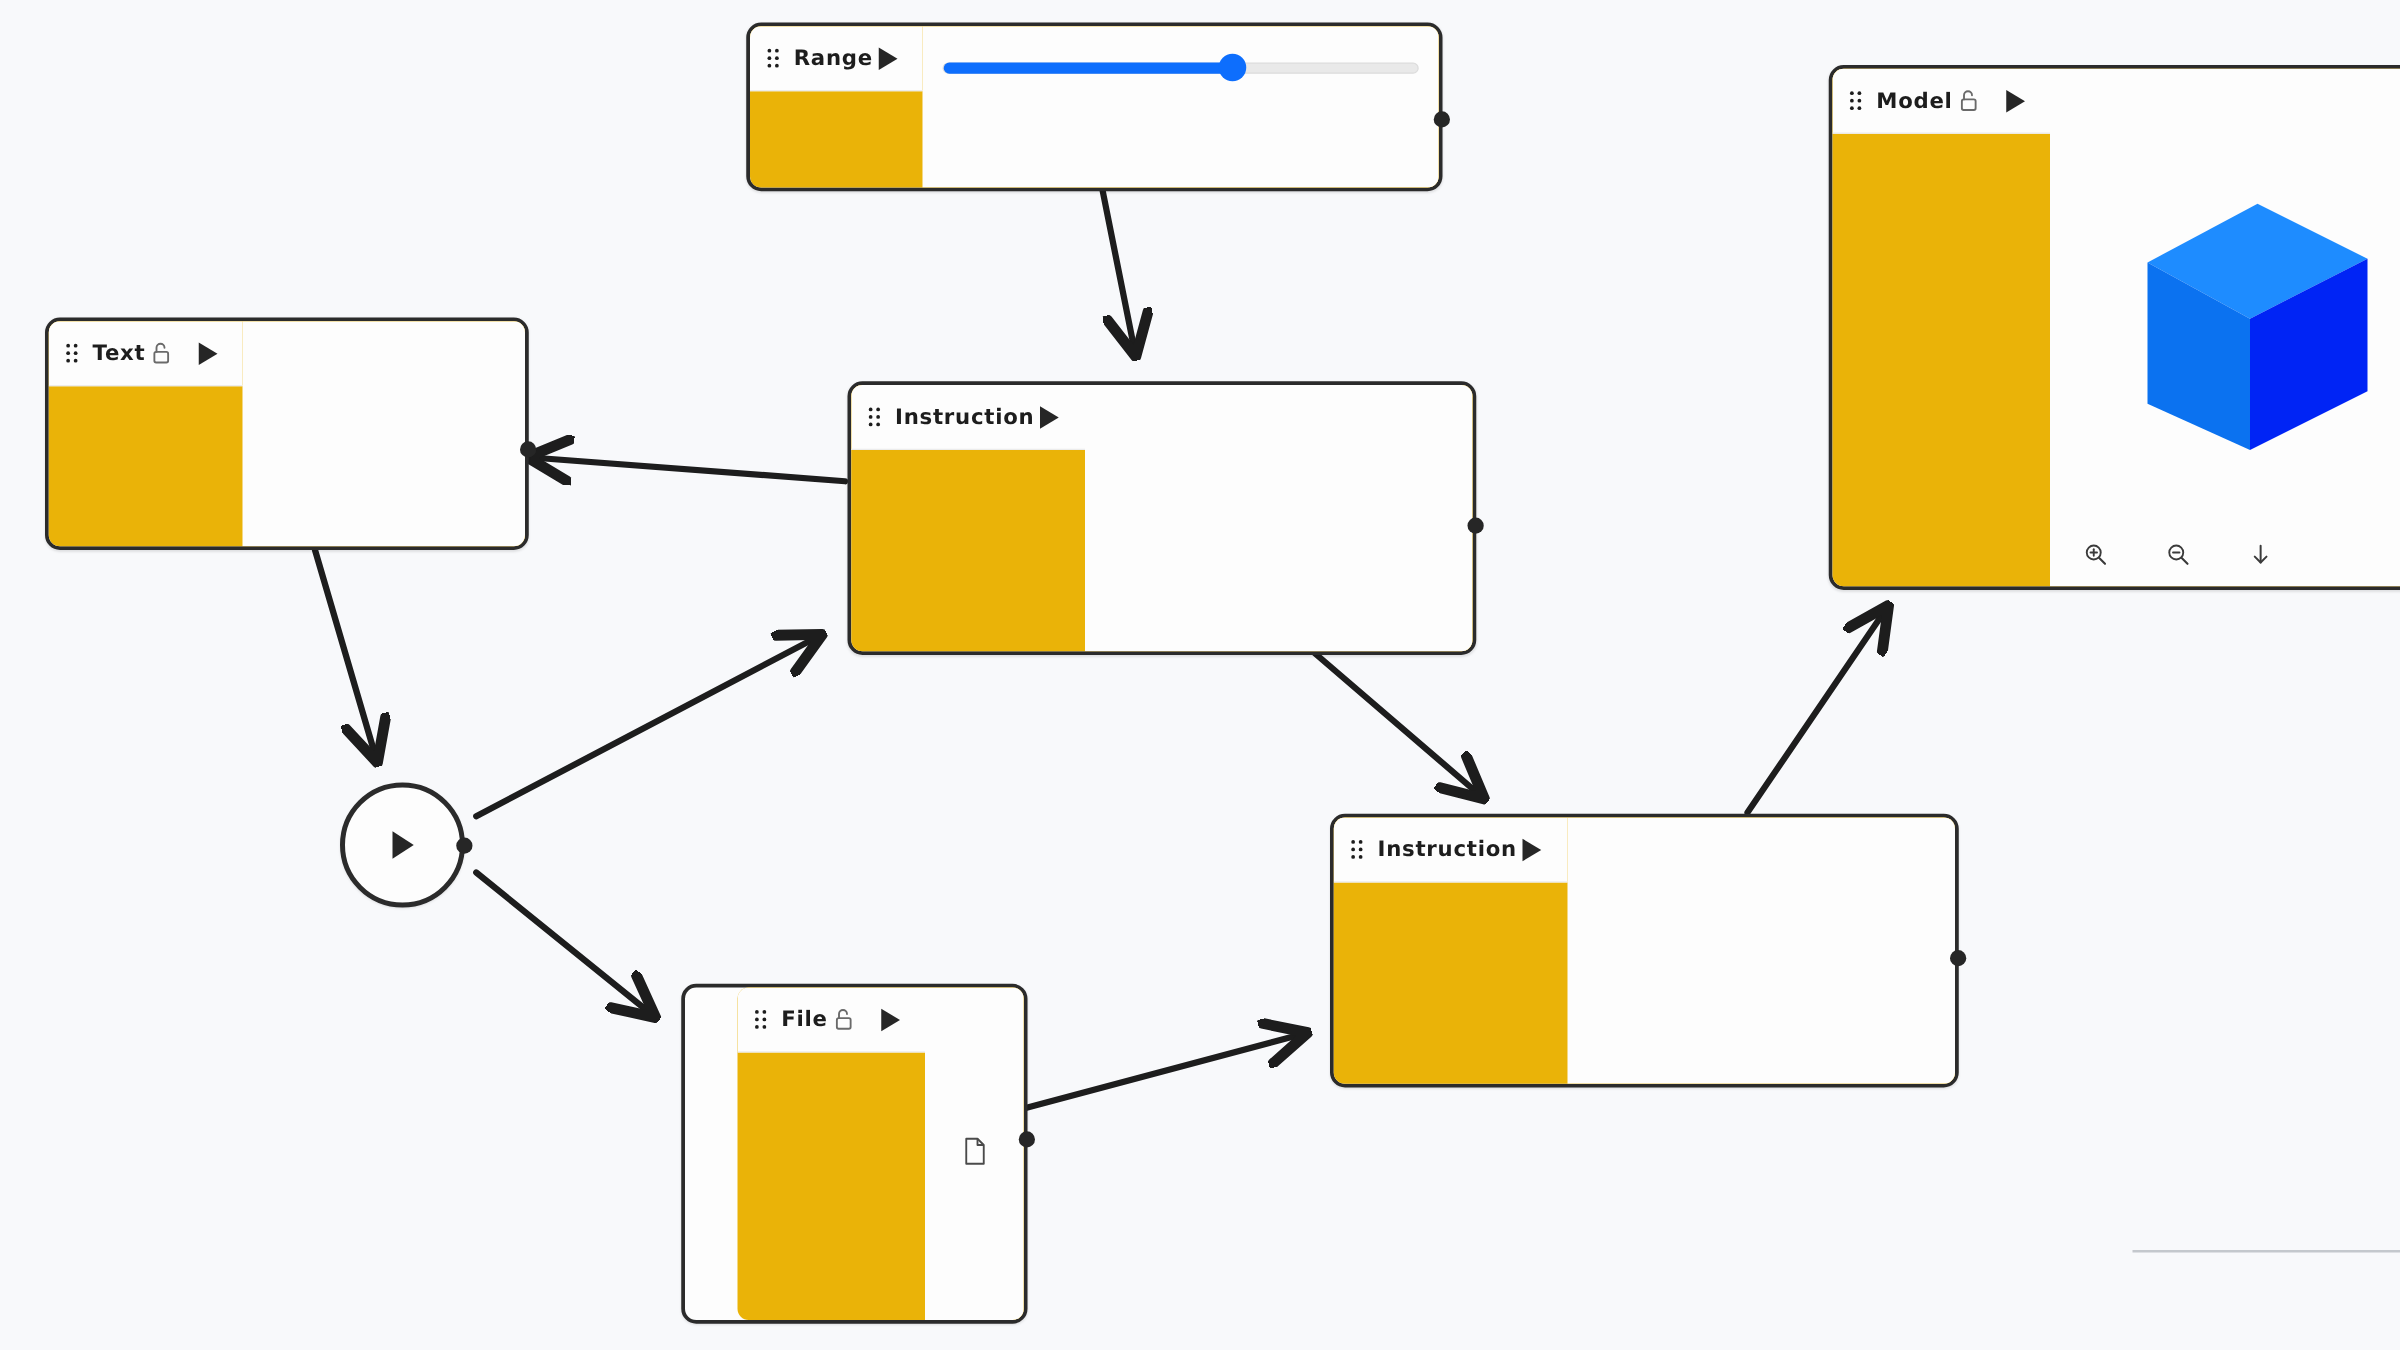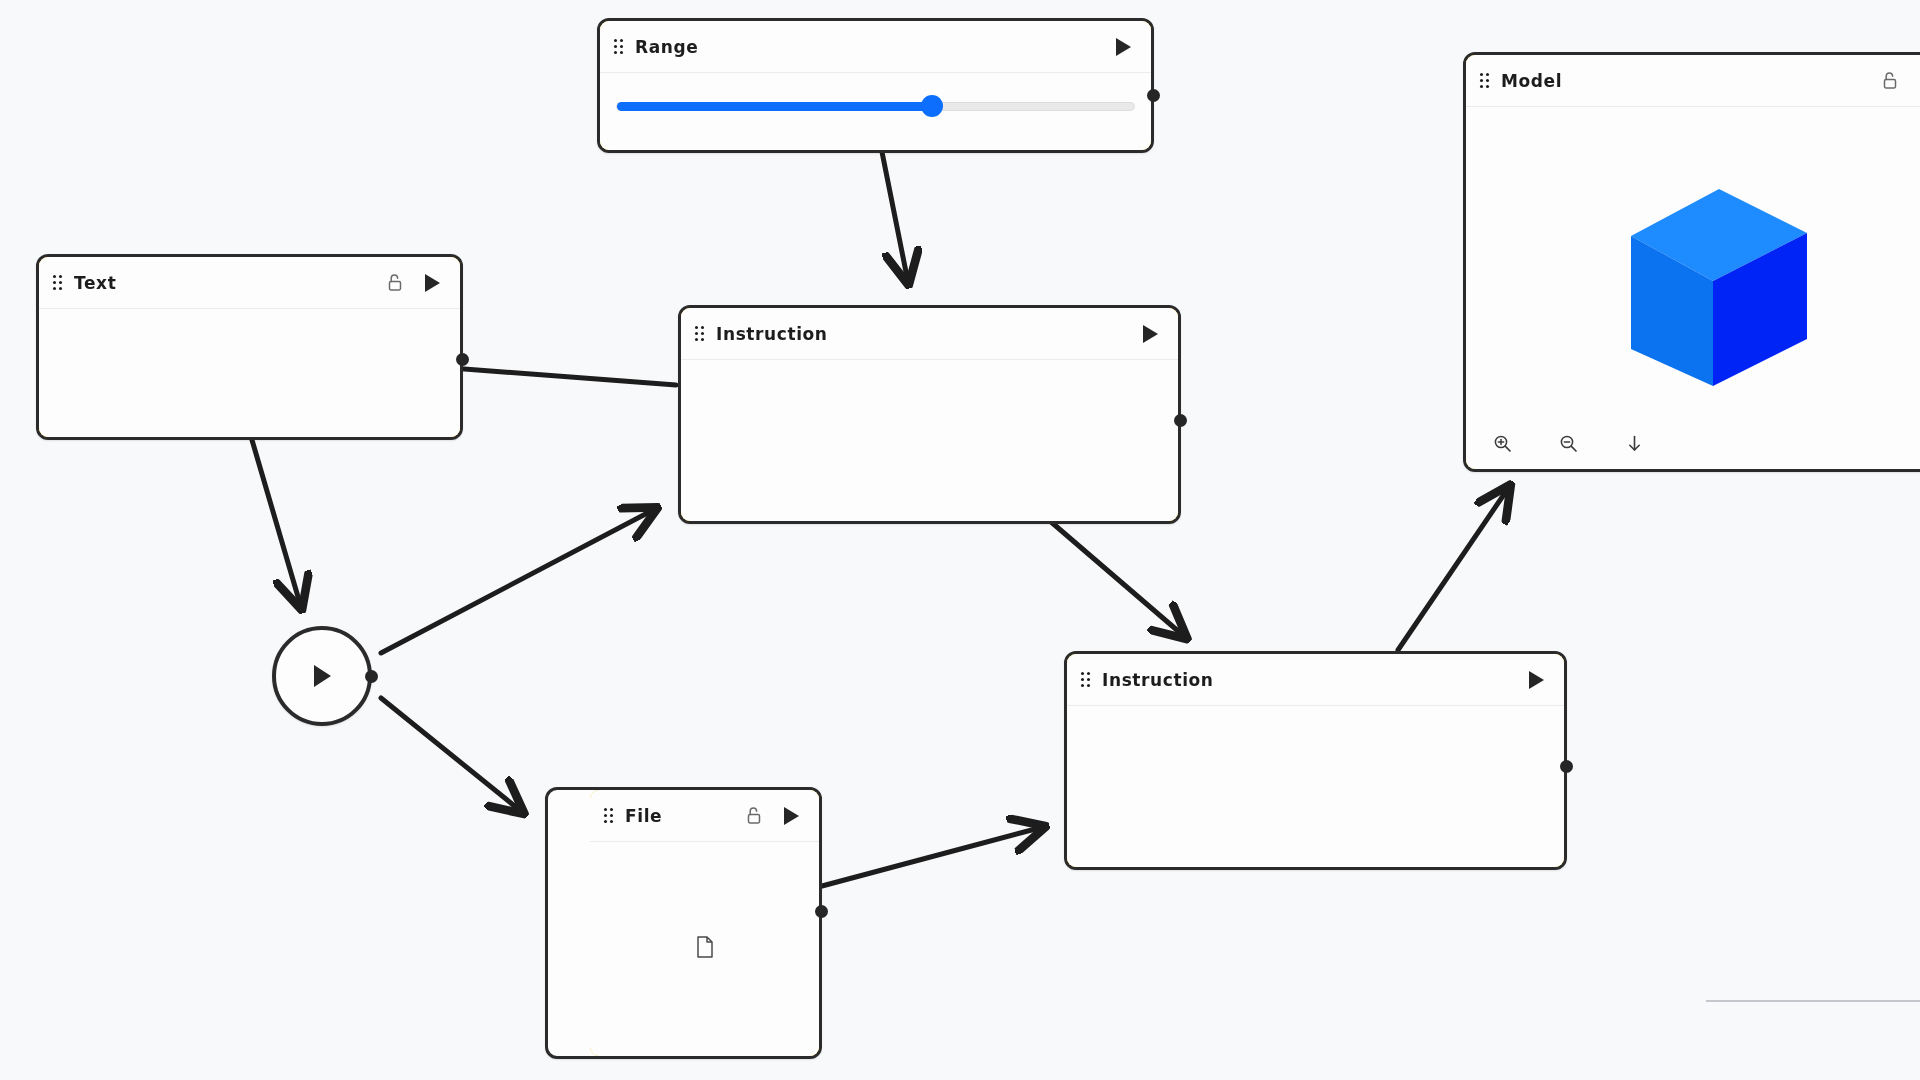--- a/index.html
+++ b/index.html
@@ -25,21 +25,21 @@
     background: #fdfdfd;
     border: 3px solid #2b2b2b;
     border-radius: 12px;
     box-shadow: 0 1px 2px rgba(0,0,0,.10);
     overflow: visible;
   }
   .node-inner {
     width: 100%; height: 100%;
     border-radius: 9px;
     overflow: hidden;
-    display: flex; flex-direction: column;
+    display: flex; flex-direction: row;
     background: #eab308;
   }
   .node-header {
     height: 52px;
     flex: 0 0 52px;
     display: flex;
     align-items: center;
     padding: 0 16px 0 14px;
     border-bottom: 1px solid #ececec;
     background: #fdfdfd;
@@ -228,21 +228,21 @@
           <div class="slider-track" style="background: rgb(233, 233, 233);">
             <div class="slider-fill" style="width: 61%; background: rgb(13, 110, 253);"></div>
             <div class="slider-thumb" style="left: 61%; background: rgb(13, 110, 253);"></div>
           </div>
         </div>
       </div>
     </div>
     <span class="port right" style="top:68px;"></span>
   </div>
 
-  <div class="node" style="left:36px; top:254px; width:427px; height:186px;">
+  <div class="node" style="left:36px; top:254px; width:387px; height:186px;">
     <div class="node-inner">
       <div class="node-header">
         <span class="drag-handle">
           <i></i>
             <i></i>
             <i></i>
             <i></i>
             <i></i>
             <i></i>
         </span>

